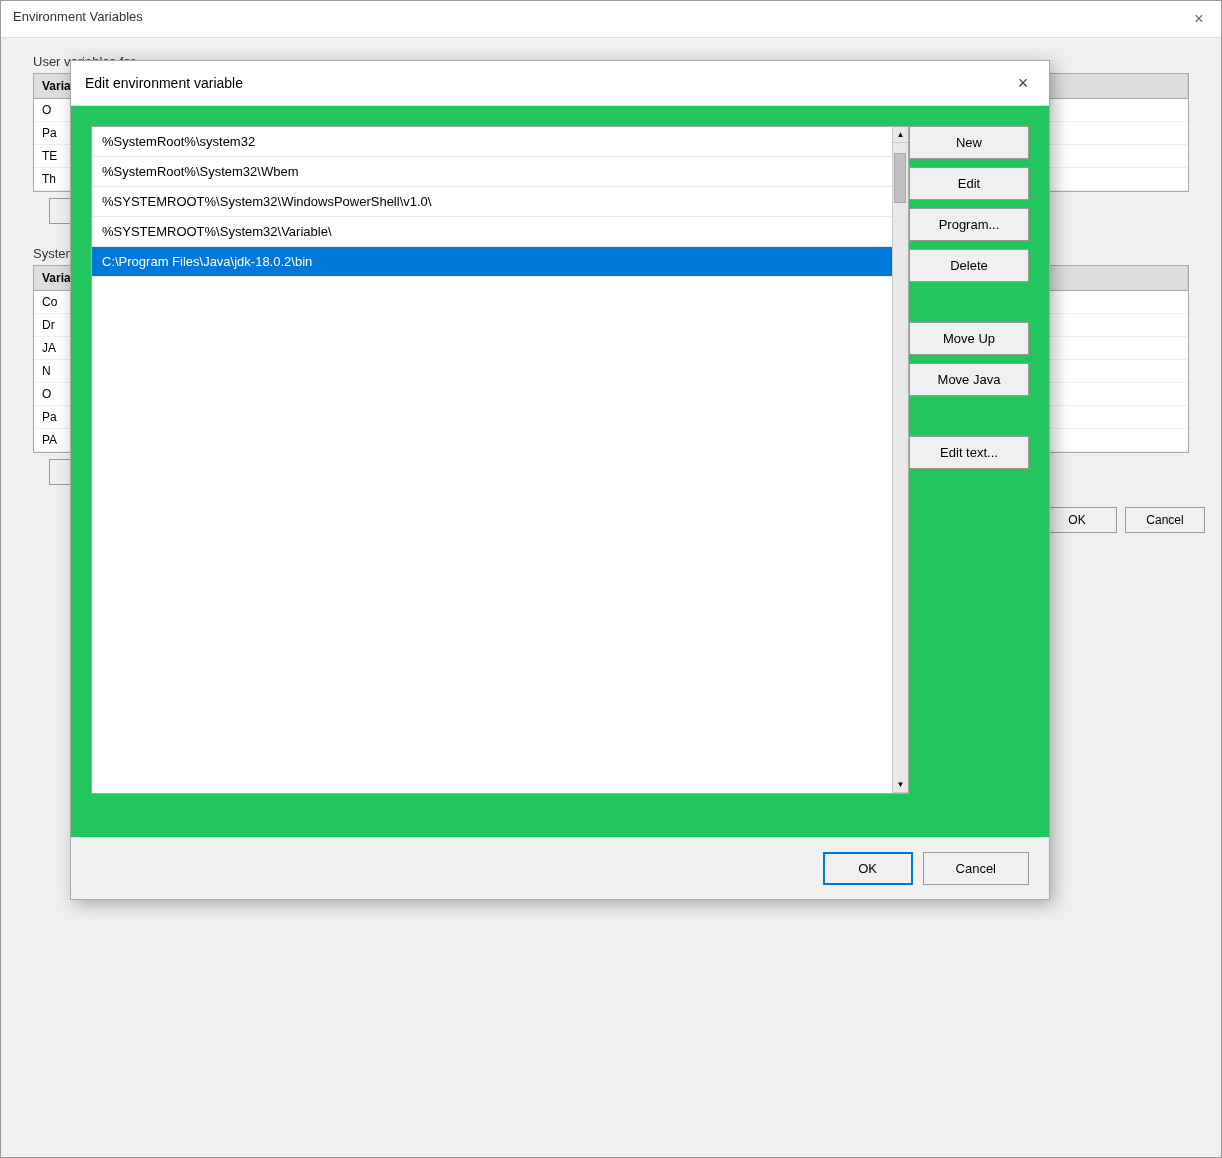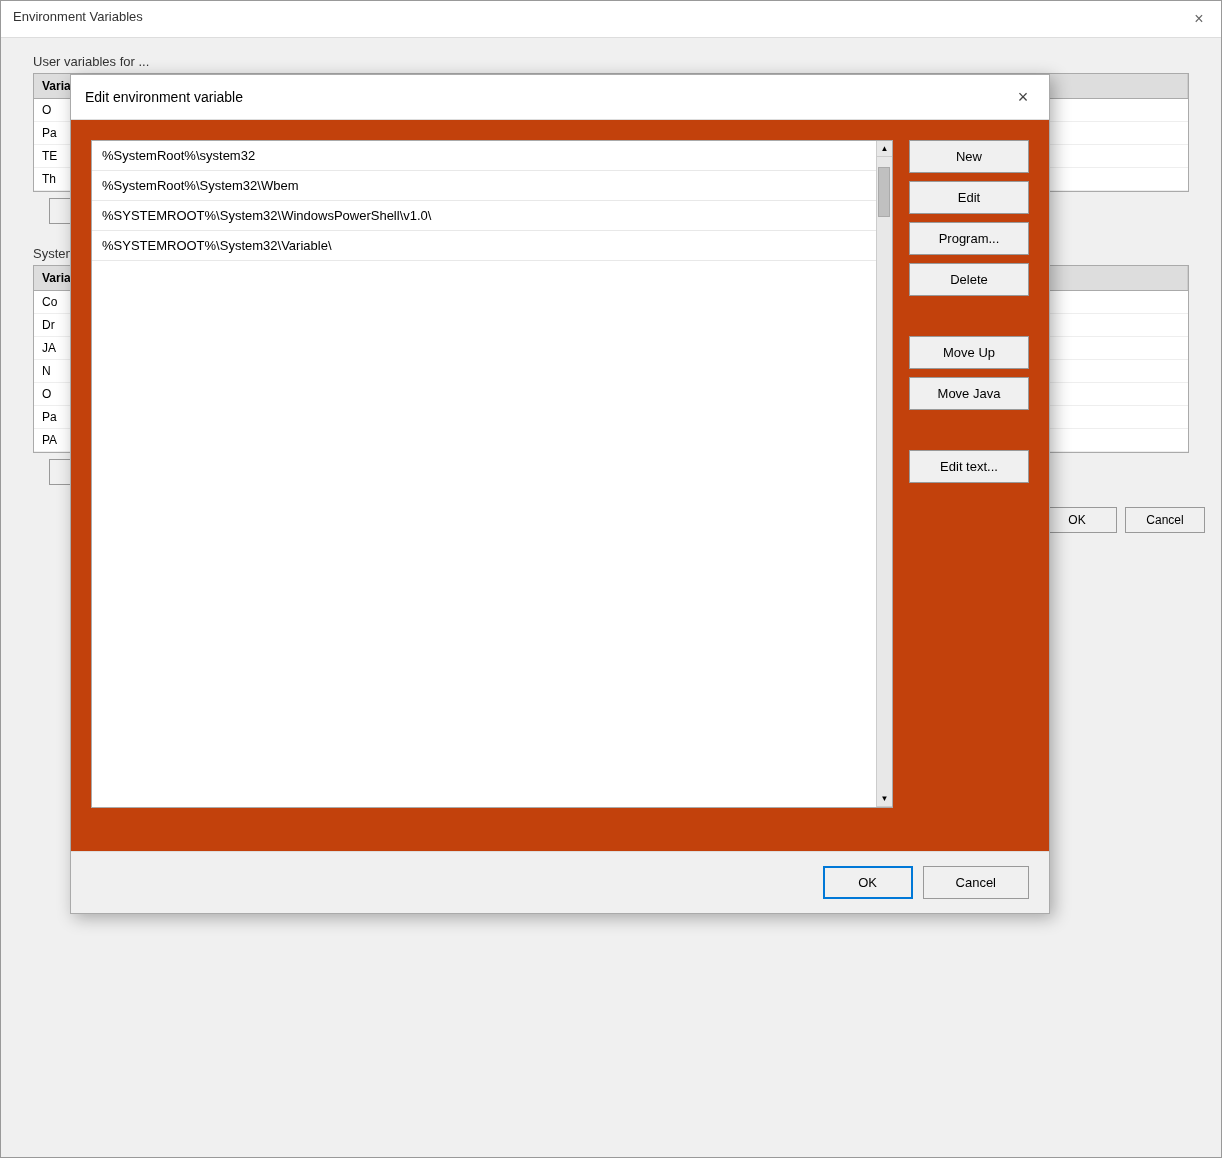--- a/index.html
+++ b/index.html
@@ -74,25 +74,24 @@
       min-width: 80px;
     }
 
     
     .dialog-overlay {
       position: absolute;
       top: 60px;
       left: 70px;
       width: 980px;
       height: 840px;
-      background: #c2410c;
+      background: #22c55e;
       border: 1px solid #aaa;
       box-shadow: 4px 4px 16px rgba(0,0,0,0.3);
       z-index: 10;
-      margin-top: 14px;
     }
 
     .dialog-titlebar {
       background: #fff;
       padding: 10px 14px;
       display: flex;
       justify-content: space-between;
       align-items: center;
       border-bottom: 1px solid #ddd;
     }
@@ -111,21 +110,20 @@
       justify-content: center;
       cursor: pointer;
       font-size: 18px;
       color: #444;
       font-weight: 300;
     }
 
     .dialog-body {
       padding: 20px;
       display: flex;
-      gap: 16px;
       flex-direction: row;
       height: calc(100% - 130px);
     }
 
     .path-item {
       padding: 7px 10px;
       border-bottom: 1px solid #e8e8e8;
       font-size: 13px;
       cursor: pointer;
       white-space: nowrap;
@@ -379,20 +377,23 @@
           <span>%SystemRoot%\system32</span>
         </div>
         <div class="path-item">
           <span>%SystemRoot%\System32\Wbem</span>
         </div>
         <div class="path-item">
           <span>%SYSTEMROOT%\System32\WindowsPowerShell\v1.0\</span>
         </div>
         <div class="path-item">
           <span>%SYSTEMROOT%\System32\Variable\</span>
+        </div>
+        <div class="path-item selected">
+          <span>C:\Program Files\Java\jdk-18.0.2\bin</span>
         </div>
       </div>
       <div class="path-list-scrollbar">
         <div class="scroll-arrow-up">▲</div>
         <div class="scroll-track">
           <div class="scroll-thumb-v"></div>
         </div>
         <div class="scroll-arrow-down">▼</div>
       </div>
     </div>

